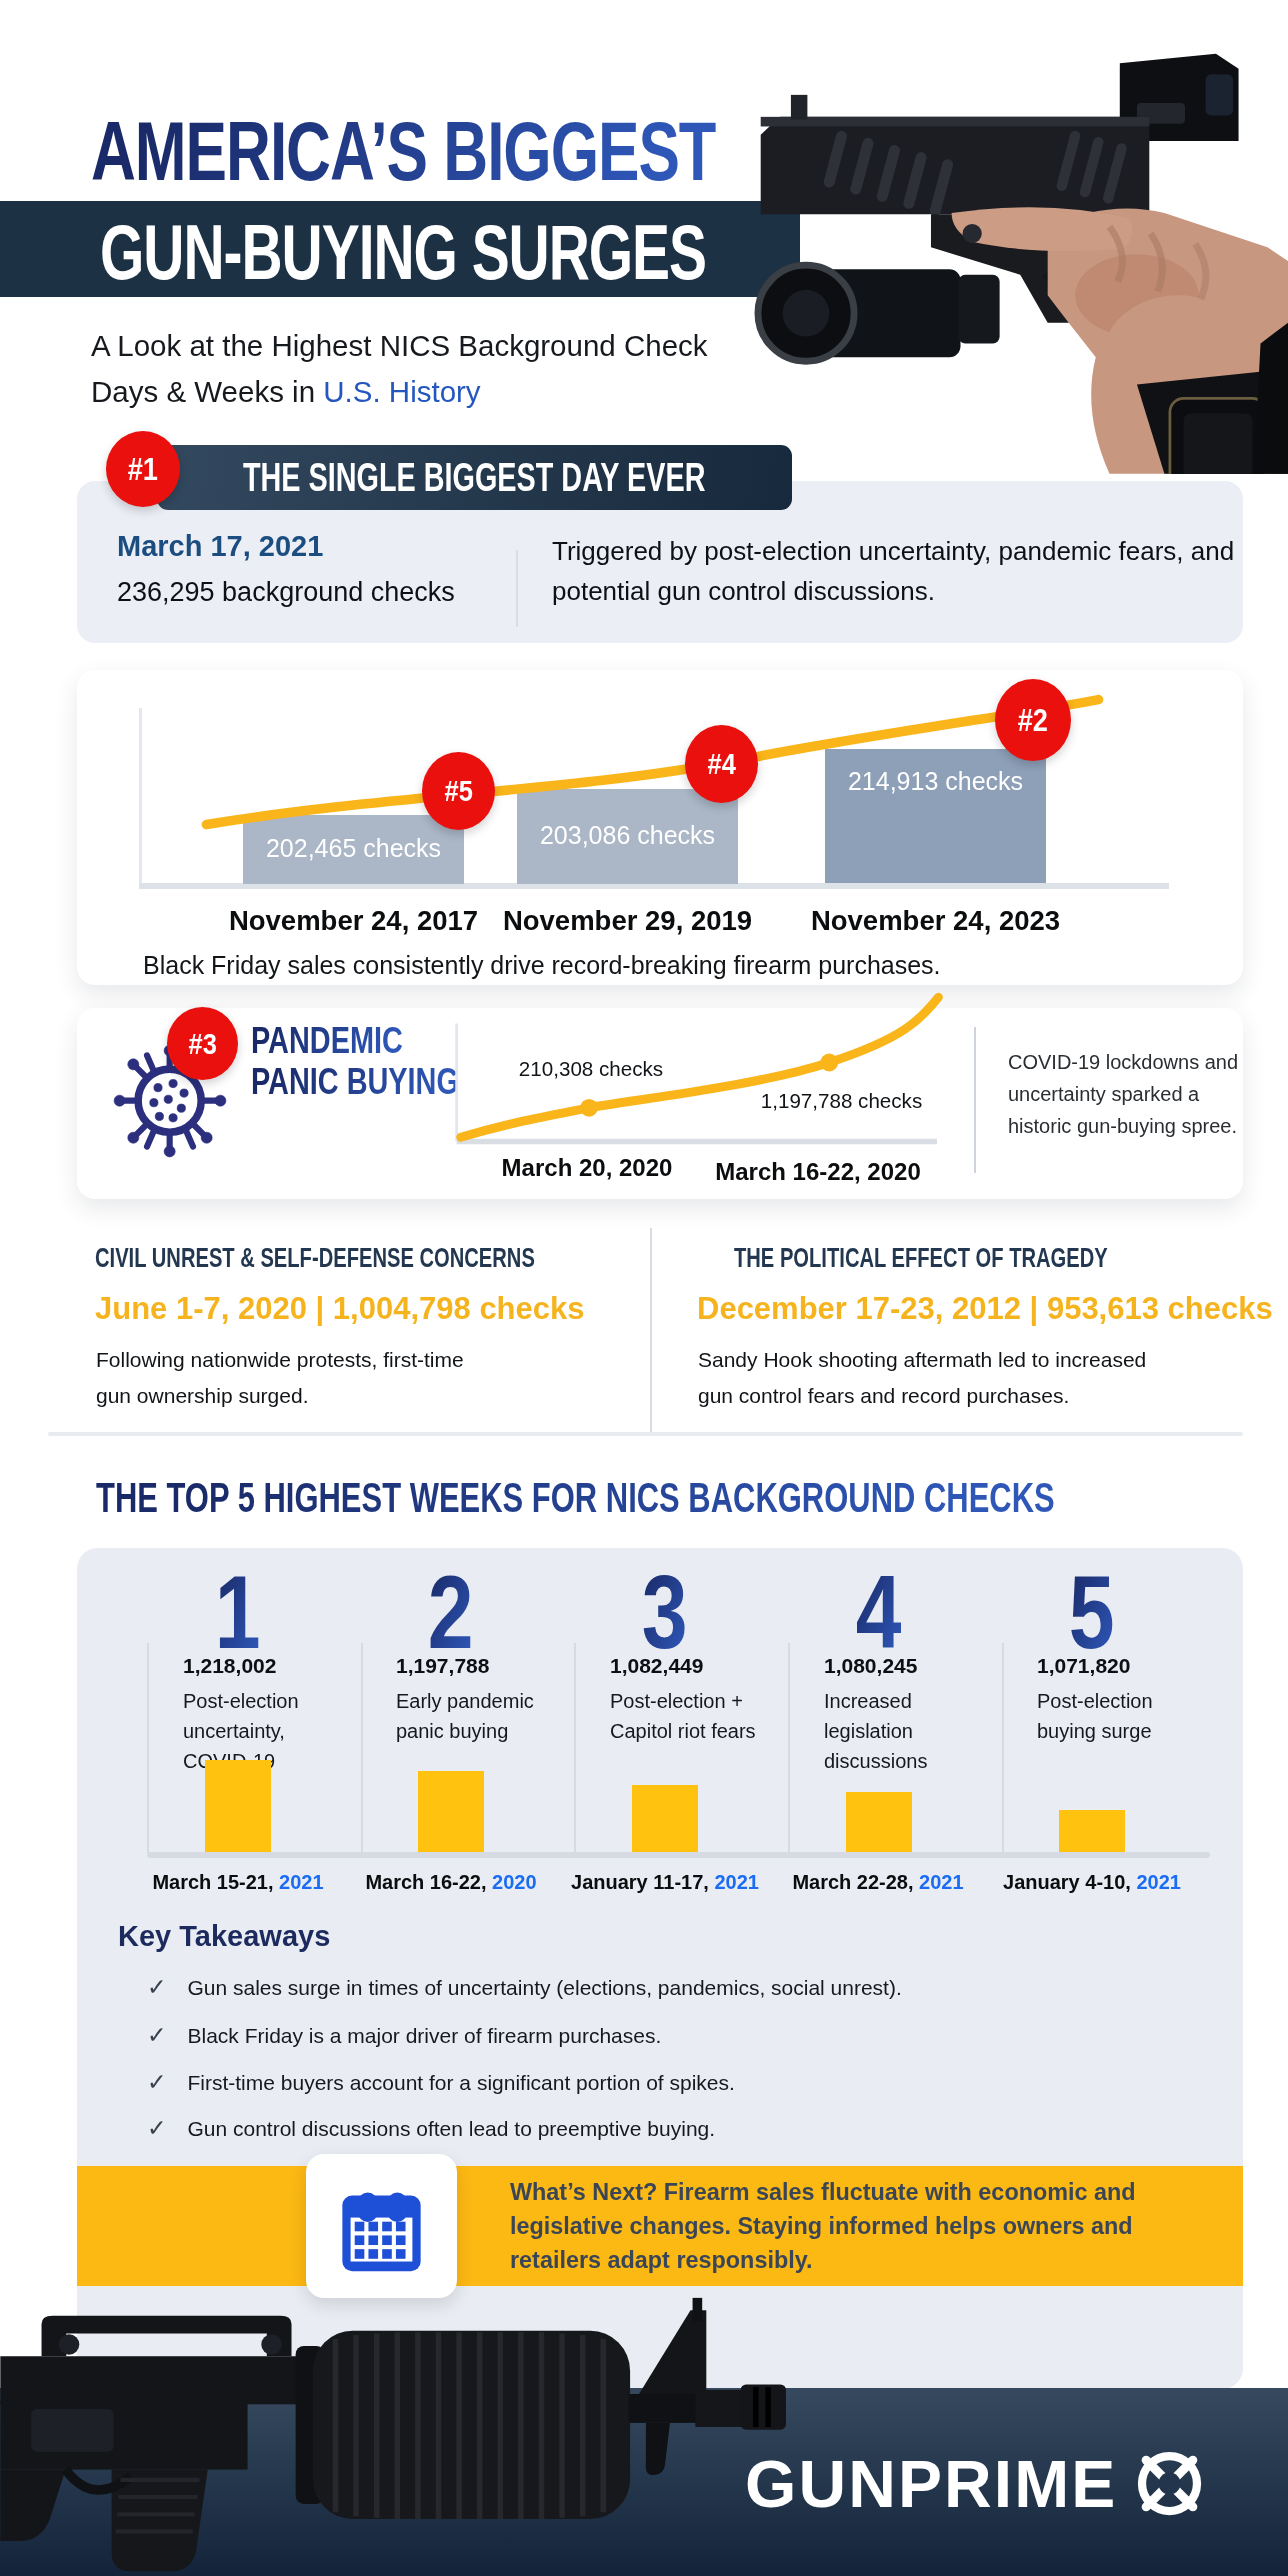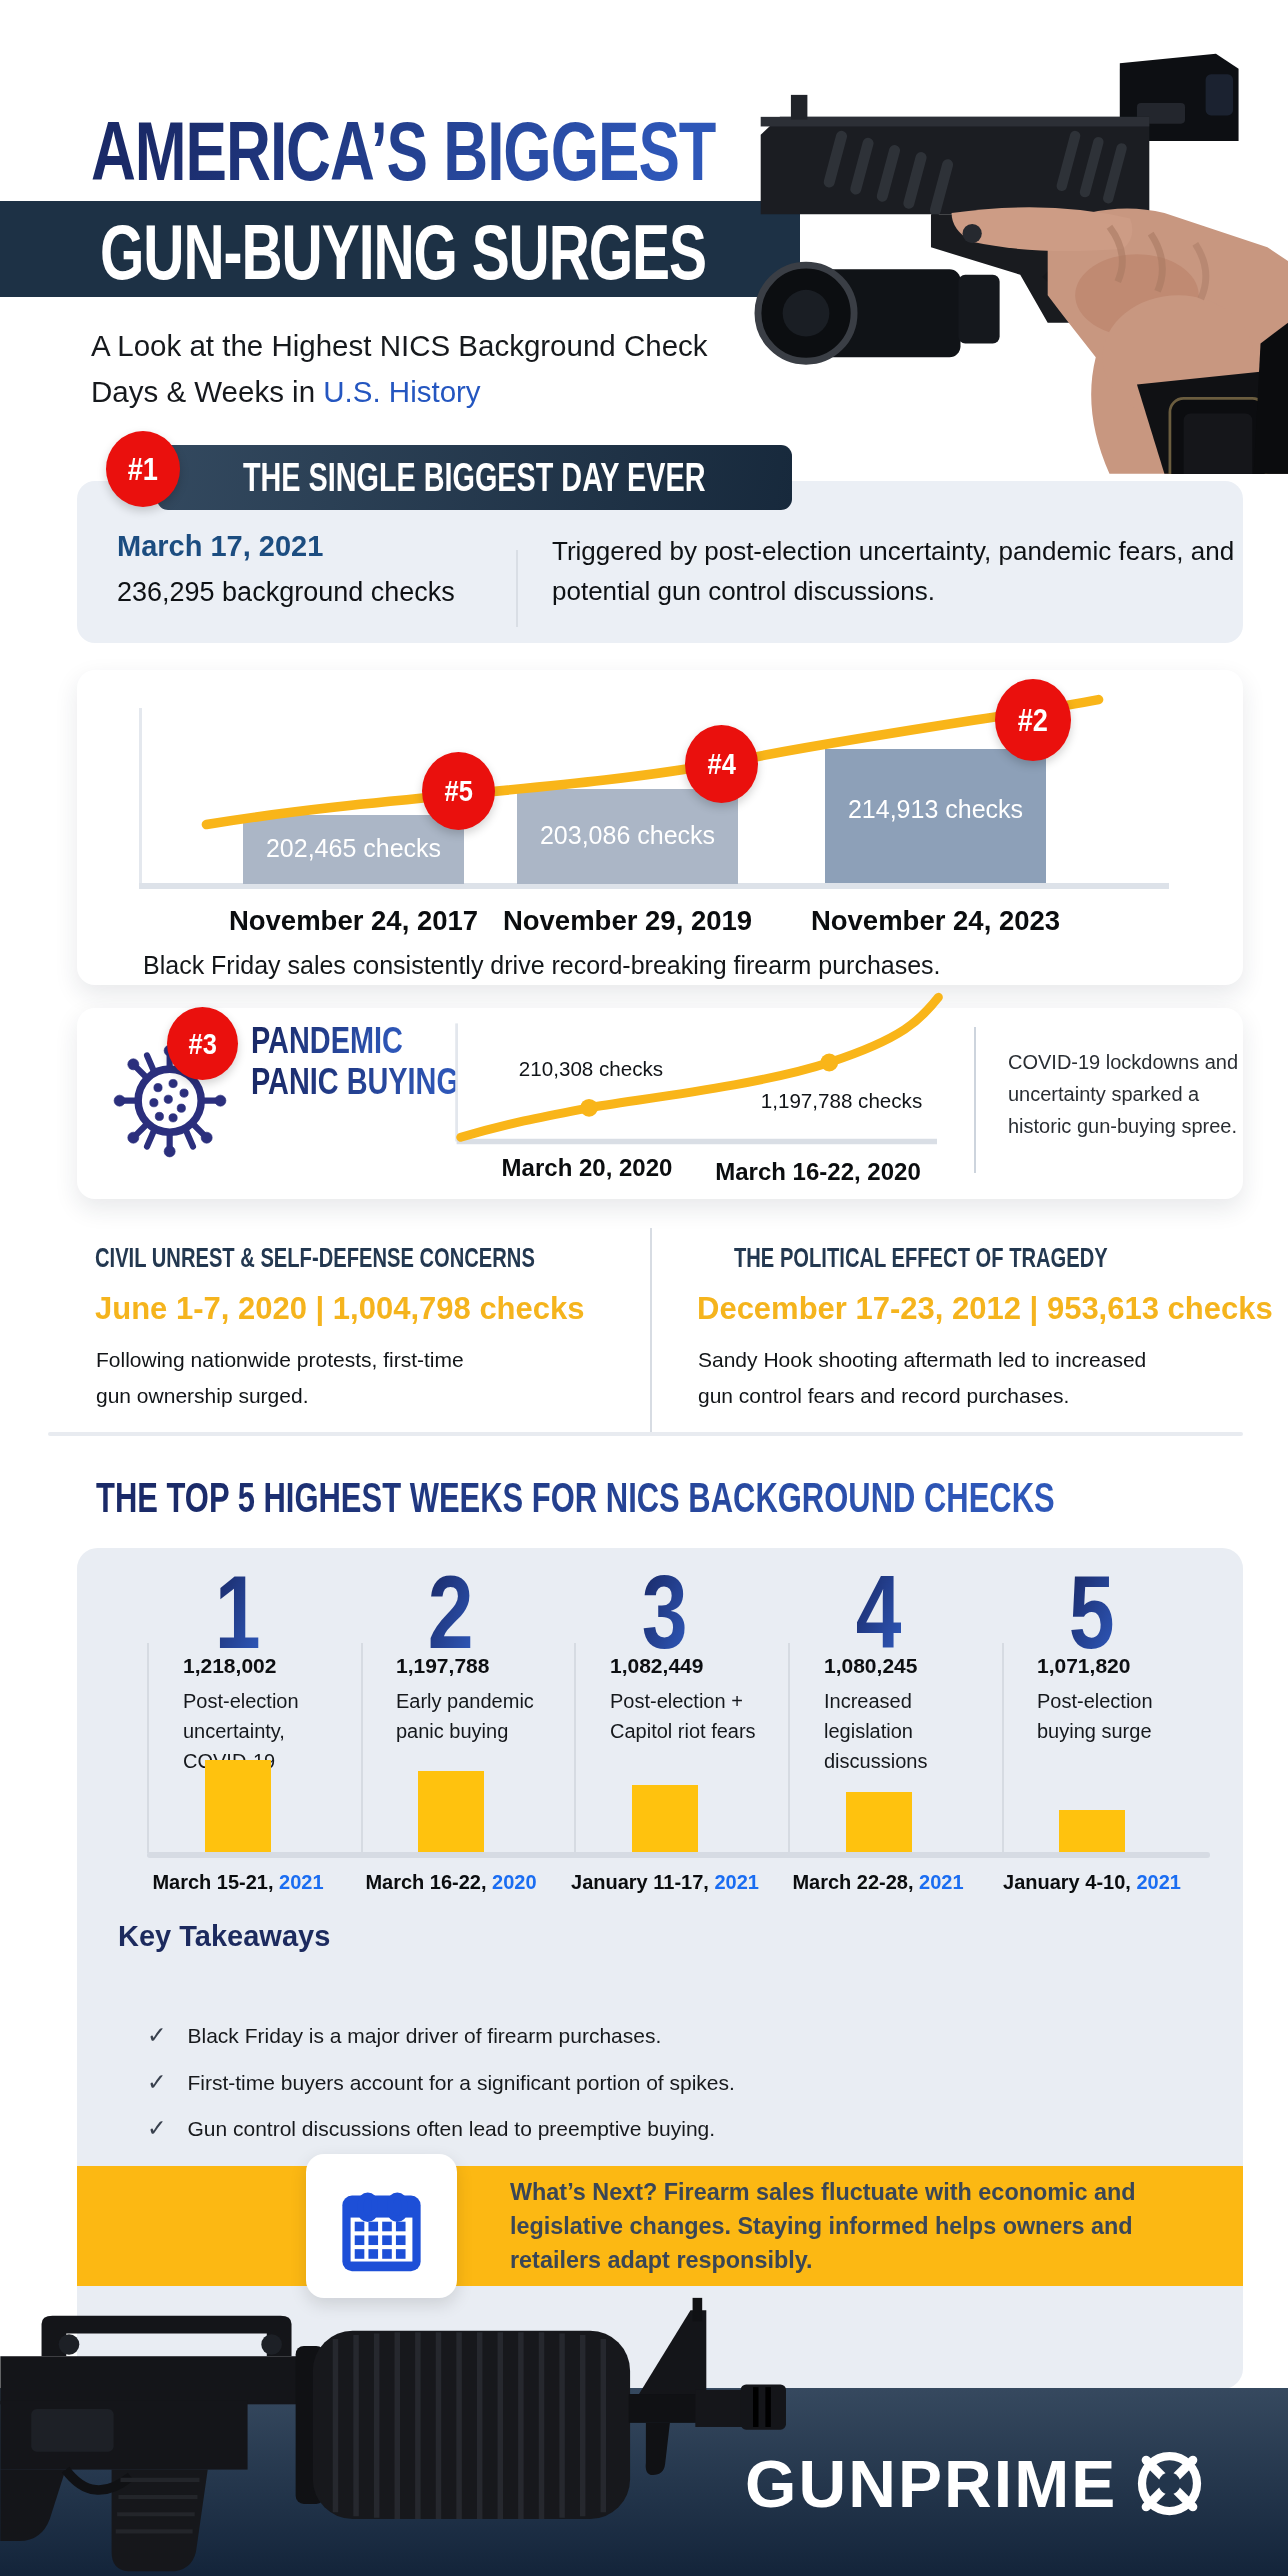--- a/index.html
+++ b/index.html
@@ -109,21 +109,21 @@
   <div class="abs" style="left:139px;top:708px;width:2.7px;height:180px;background:#e4e8ee;"></div>
   <div class="abs" style="left:139px;top:883px;width:1030px;height:5.5px;background:#dde2e9;"></div>
 
   <div class="abs" style="left:243px;top:815px;width:221px;height:69px;background:#abb6c6;">
     <span class="bar-label" style="padding-top:19px;">202,465 checks</span>
   </div>
   <div class="abs" style="left:517px;top:789px;width:221px;height:95px;background:#abb6c6;">
     <span class="bar-label" style="padding-top:32px;">203,086 checks</span>
   </div>
   <div class="abs" style="left:825px;top:749px;width:221px;height:134px;background:#8da0b8;">
-    <span class="bar-label" style="padding-top:46px;">214,913 checks</span>
+    <span class="bar-label" style="padding-top:18px;">214,913 checks</span>
   </div>
 
   <svg class="abs" style="left:165px;top:677px;" width="975" height="199" viewBox="0 0 1420 290">
     <path d="M60 215 C320 172 600 166 830 122 C1060 78 1240 56 1360 33" fill="none" stroke="#f9b519" stroke-width="14" stroke-linecap="round"></path>
   </svg>
 
   <div class="abs badge" style="left:422px;top:752px;width:73px;height:78px;font-size:30px;">
     <span>#5</span>
   </div>
   <div class="abs badge" style="left:685px;top:725px;width:73px;height:78px;font-size:30px;">
@@ -260,20 +260,23 @@
     <span>March 16-22,</span> <span style="color:#1a6df2;">2020</span></div>
   <div class="abs" style="left:569px;top:1871px;width:192px;text-align:center;font-size:20px;font-weight:700;color:#0b0d0f;">
     <span>January 11-17,</span> <span style="color:#1a6df2;">2021</span></div>
   <div class="abs" style="left:782px;top:1871px;width:192px;text-align:center;font-size:20px;font-weight:700;color:#0b0d0f;">
     <span>March 22-28,</span> <span style="color:#1a6df2;">2021</span></div>
   <div class="abs" style="left:996px;top:1871px;width:192px;text-align:center;font-size:20px;font-weight:700;color:#0b0d0f;">
     <span>January 4-10,</span> <span style="color:#1a6df2;">2021</span></div>
 
   <div class="abs" style="left:118px;top:1920px;font-size:29px;font-weight:700;color:#1c2a5e;">Key Takeaways</div>
 
+  <div class="abs" style="left:147px;top:1973px;width:1030px;font-size:21px;color:#17191c;">
+    <span class="chk">✓</span>
+    <span style="margin-left:15px;">Gun sales surge in times of uncertainty (elections, pandemics, social unrest).</span></div>
   <div class="abs" style="left:147px;top:2021px;width:1030px;font-size:21px;color:#17191c;">
     <span class="chk">✓</span>
     <span style="margin-left:15px;margin-top:15px;">Black Friday is a major driver of firearm purchases.</span></div>
   <div class="abs" style="left:147px;top:2068px;width:1030px;font-size:21px;color:#17191c;">
     <span class="chk">✓</span>
     <span style="margin-left:15px;">First-time buyers account for a significant portion of spikes.</span></div>
   <div class="abs" style="left:147px;top:2114px;width:1030px;font-size:21px;color:#17191c;">
     <span class="chk">✓</span>
     <span style="margin-left:15px;">Gun control discussions often lead to preemptive buying.</span></div>
 

